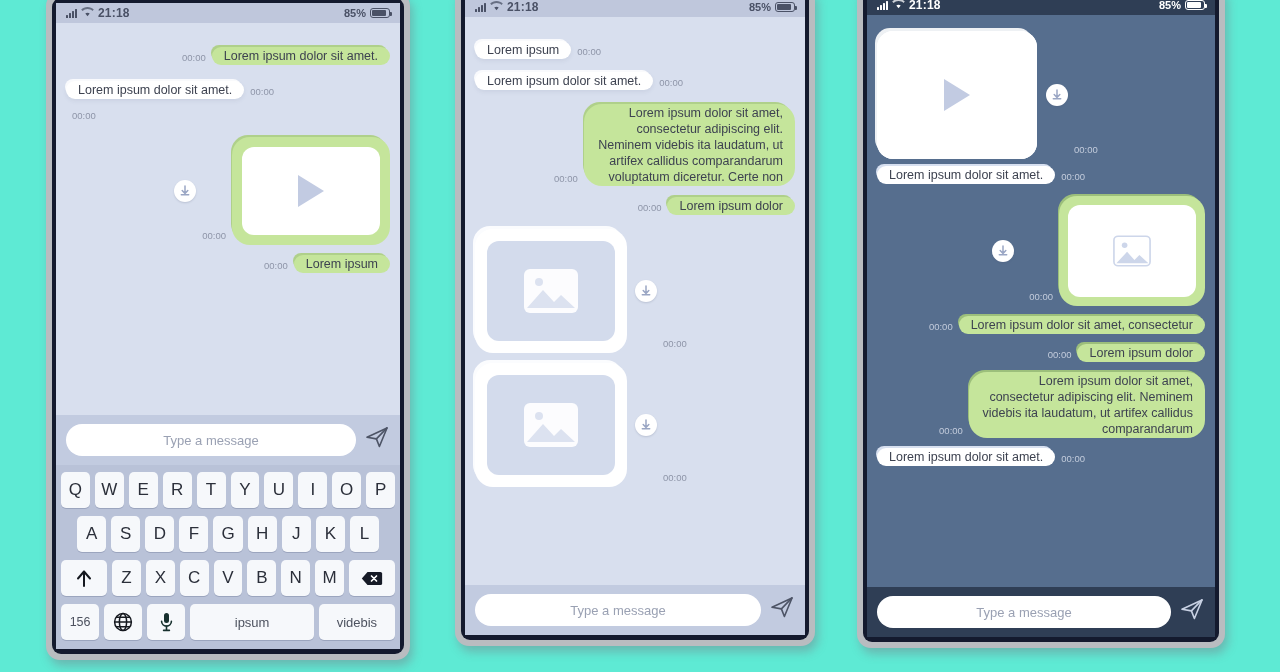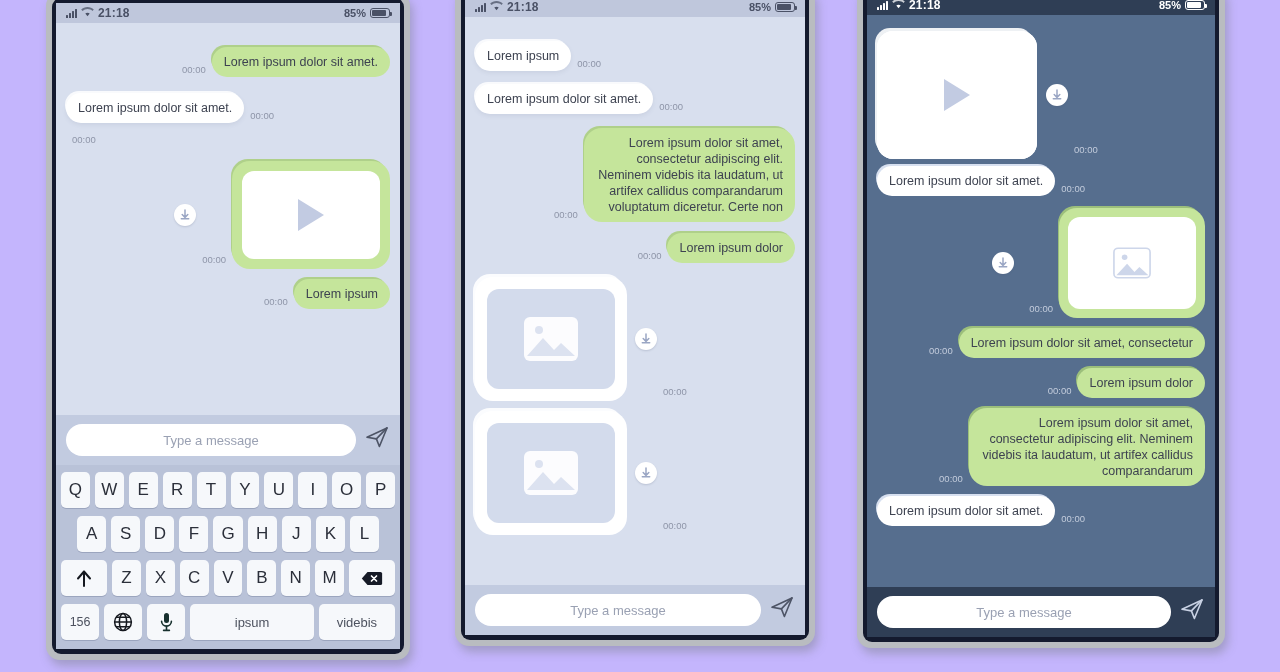--- a/index.html
+++ b/index.html
@@ -5,21 +5,21 @@
   * { box-sizing: border-box; margin: 0; padding: 0; }
   html, body {
     width: 1280px; height: 672px;
     background: #eceef0;
     font-family: "Liberation Sans", sans-serif;
     overflow: hidden;
   }
   .stage {
     position: relative;
     width: 1280px; height: 672px;
-    background: #c4b5fd;
+    background: #5eead4;
   }
 
   
   .phone {
     position: absolute;
     background: #b9bcc0;
     border-radius: 14px;
     padding: 6px;
     box-shadow: 3px 6px 10px rgba(120,125,135,0.45);
   }
@@ -86,21 +86,21 @@
   }
 
   .row { display: flex; align-items: flex-end; width: 100%; }
   .row.out { justify-content: flex-end; }
   .row.in  { justify-content: flex-start; }
 
   .bubble {
     position: relative;
     max-width: 78%;
     border-radius: 18px;
-    padding: 7px 12px;
+    padding: 1px 12px;
     font-size: 12.5px;
     line-height: 1.28;
     color: #3d4250;
     box-shadow: 0 3px 0 0 rgba(255,255,255,0.55);
   }
   .bubble.in {
     background: #ffffff;
     border-top-left-radius: 18px;
     box-shadow: -2px -3px 0 -1px rgba(255,255,255,0.85), 0 2px 4px rgba(90,100,130,0.10);
   }

